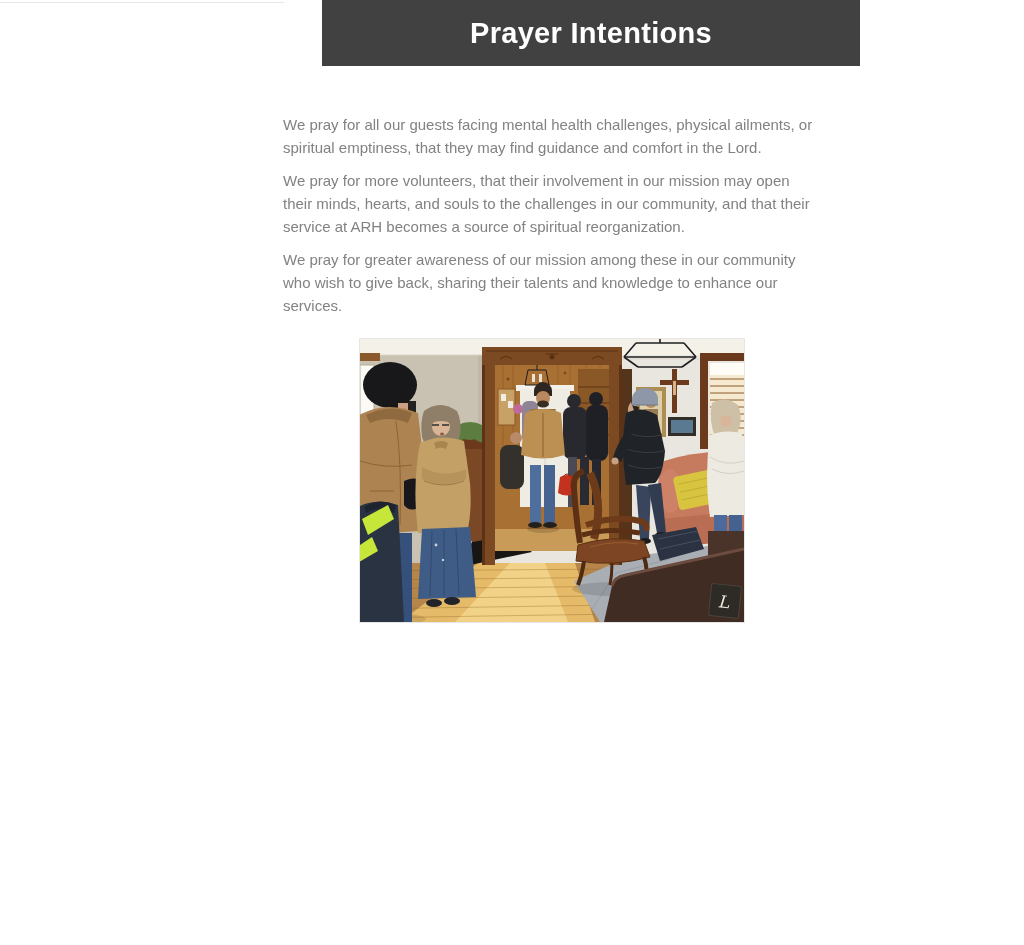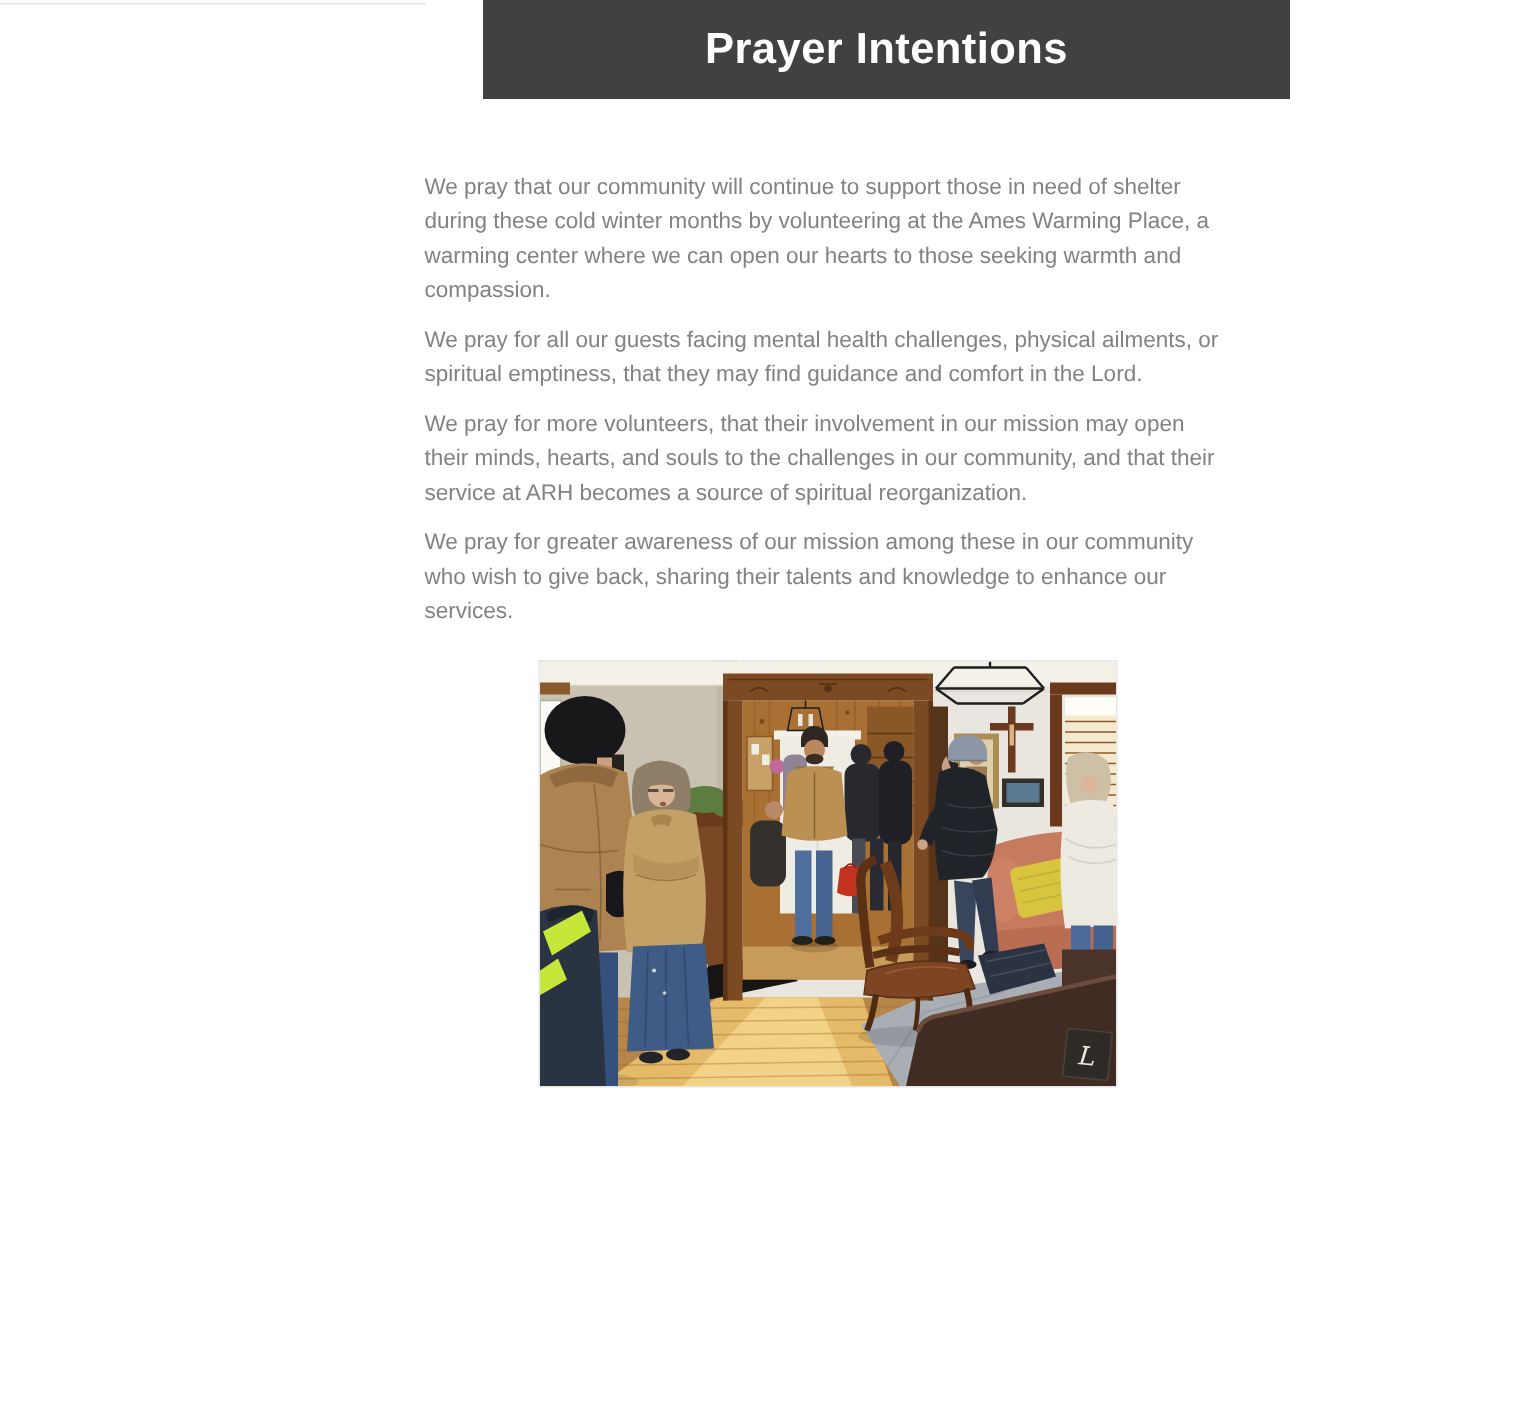--- a/index.html
+++ b/index.html
@@ -33,21 +33,20 @@
 <body>
 
 <div class="page">
   <div class="top-rule"></div>
 
   <div class="banner">
     <h1>Prayer Intentions</h1>
   </div>
 
   <div class="content">
-    <p>We pray that our community will continue to support those in need of shelter during these cold winter months by volunteering at the Ames Warming Place, a warming center where we can open our hearts to those seeking warmth and compassion.</p>
     <p>We pray for all our guests facing mental health challenges, physical ailments, or spiritual emptiness, that they may find guidance and comfort in the Lord.</p>
     <p>We pray for more volunteers, that their involvement in our mission may open their minds, hearts, and souls to the challenges in our community, and that their service at ARH becomes a source of spiritual reorganization.</p>
     <p>We pray for greater awareness of our mission among these in our community who wish to give back, sharing their talents and knowledge to enhance our services.</p>
 
     <div class="photo-wrap">
       <svg class="photo" viewBox="0 0 384 283" xmlns="http://www.w3.org/2000/svg" role="img" aria-label="Guests and volunteers in winter coats gathered in the living room of the warming house, with a wooden doorway, crucifix on the wall, couch and antique chair">
 
         <g>
           <rect x="0" y="0" width="384" height="283" fill="#e9e6df"></rect>
           <rect x="0" y="0" width="132" height="240" fill="#c9c2b2"></rect>

